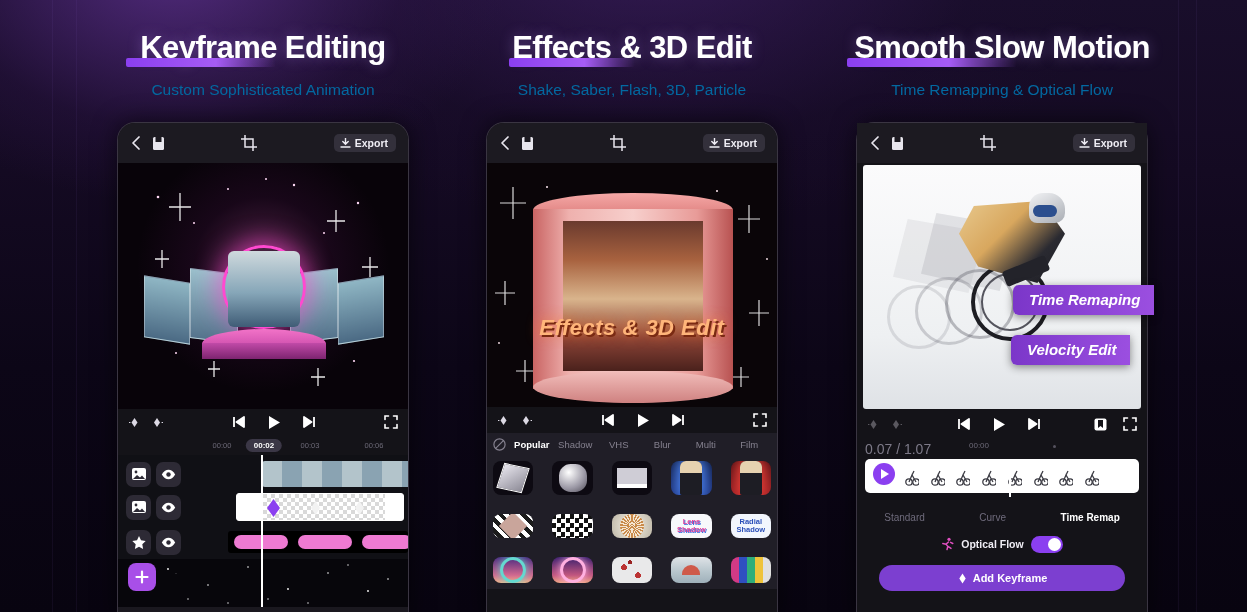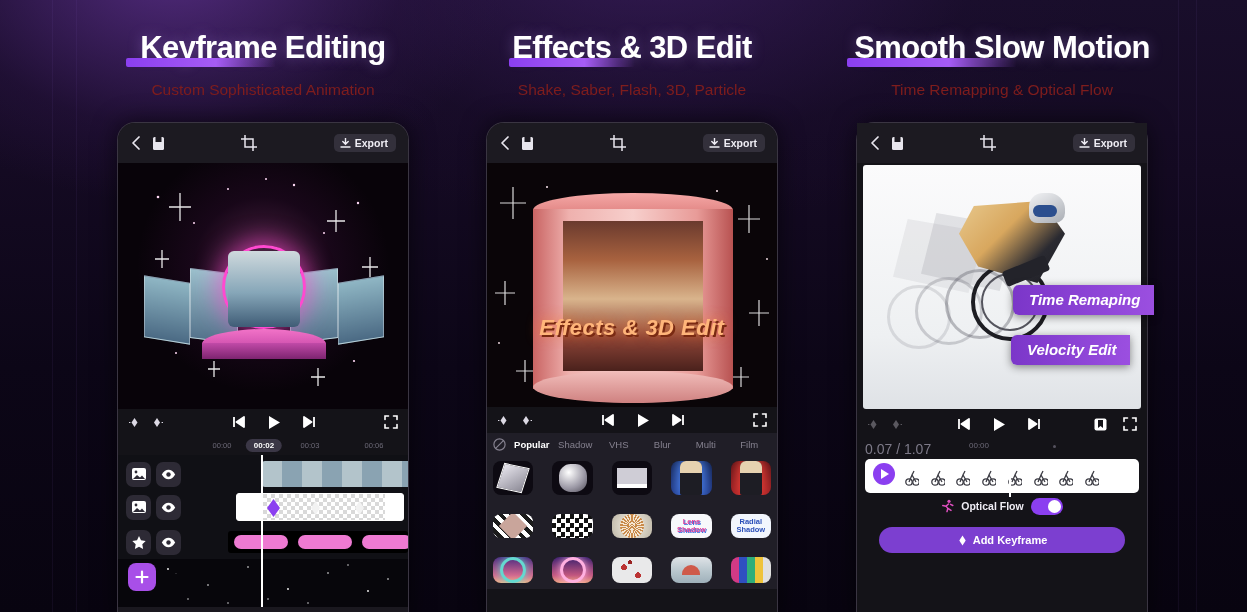--- a/index.html
+++ b/index.html
@@ -43,21 +43,21 @@
     border-radius: 2px;
     background: linear-gradient(90deg, #8b3ff0 0%, #a65cf5 60%, rgba(166,92,245,0) 100%);
     filter: blur(0.4px);
   }
   #panel-0 .underline { left: 48px; width: 150px; bottom: -1px; }
   #panel-1 .underline { left: 62px; width: 126px; bottom: -1px; }
   #panel-2 .underline { left: 30px; width: 170px; bottom: -1px; }
 
   .subline {
     text-align: center;
-    color: #7f1d1d;
+    color: #0369a1;
     font-size: 15.5px;
     margin-top: 15px;
     white-space: nowrap;
   }
 
   
   .phone {
     position: absolute;
     left: 50%;
     transform: translateX(-50%);
@@ -803,20 +803,25 @@
           </div>
         </div>
         <div class="playdot" style="position:absolute;left:10px;top:4px">
           <svg width="9" height="10" viewBox="0 0 9 10">
               <path d="M1 0l8 5-8 5z" fill="#fff"></path>
             </svg>
         </div>
         <div class="playhead" style="left:152px;top:0;height:38px"></div>
       </div>
 
+      <div class="modetabs">
+        <span class="m">Standard</span>
+        <span class="m">Curve</span>
+        <span class="m active">Time Remap</span>
+      </div>
 
       <div class="flowrow">
         <span class="ic">
           <svg width="13" height="14" viewBox="0 0 13 14">
               <g stroke="#e04fc0" stroke-width="1.5" fill="none" stroke-linecap="round">
                 <circle cx="8" cy="2.3" r="1.6" fill="#e04fc0" stroke="none"></circle>
                 <path d="M7.5 5l-2.5 2.2 1.8 2.2-.8 3.2M5 7.2L1.8 6.6M7 9.4l3 2M9.6 5.4l2.2 1.1"></path>
               </g>
             </svg>
         </span>

